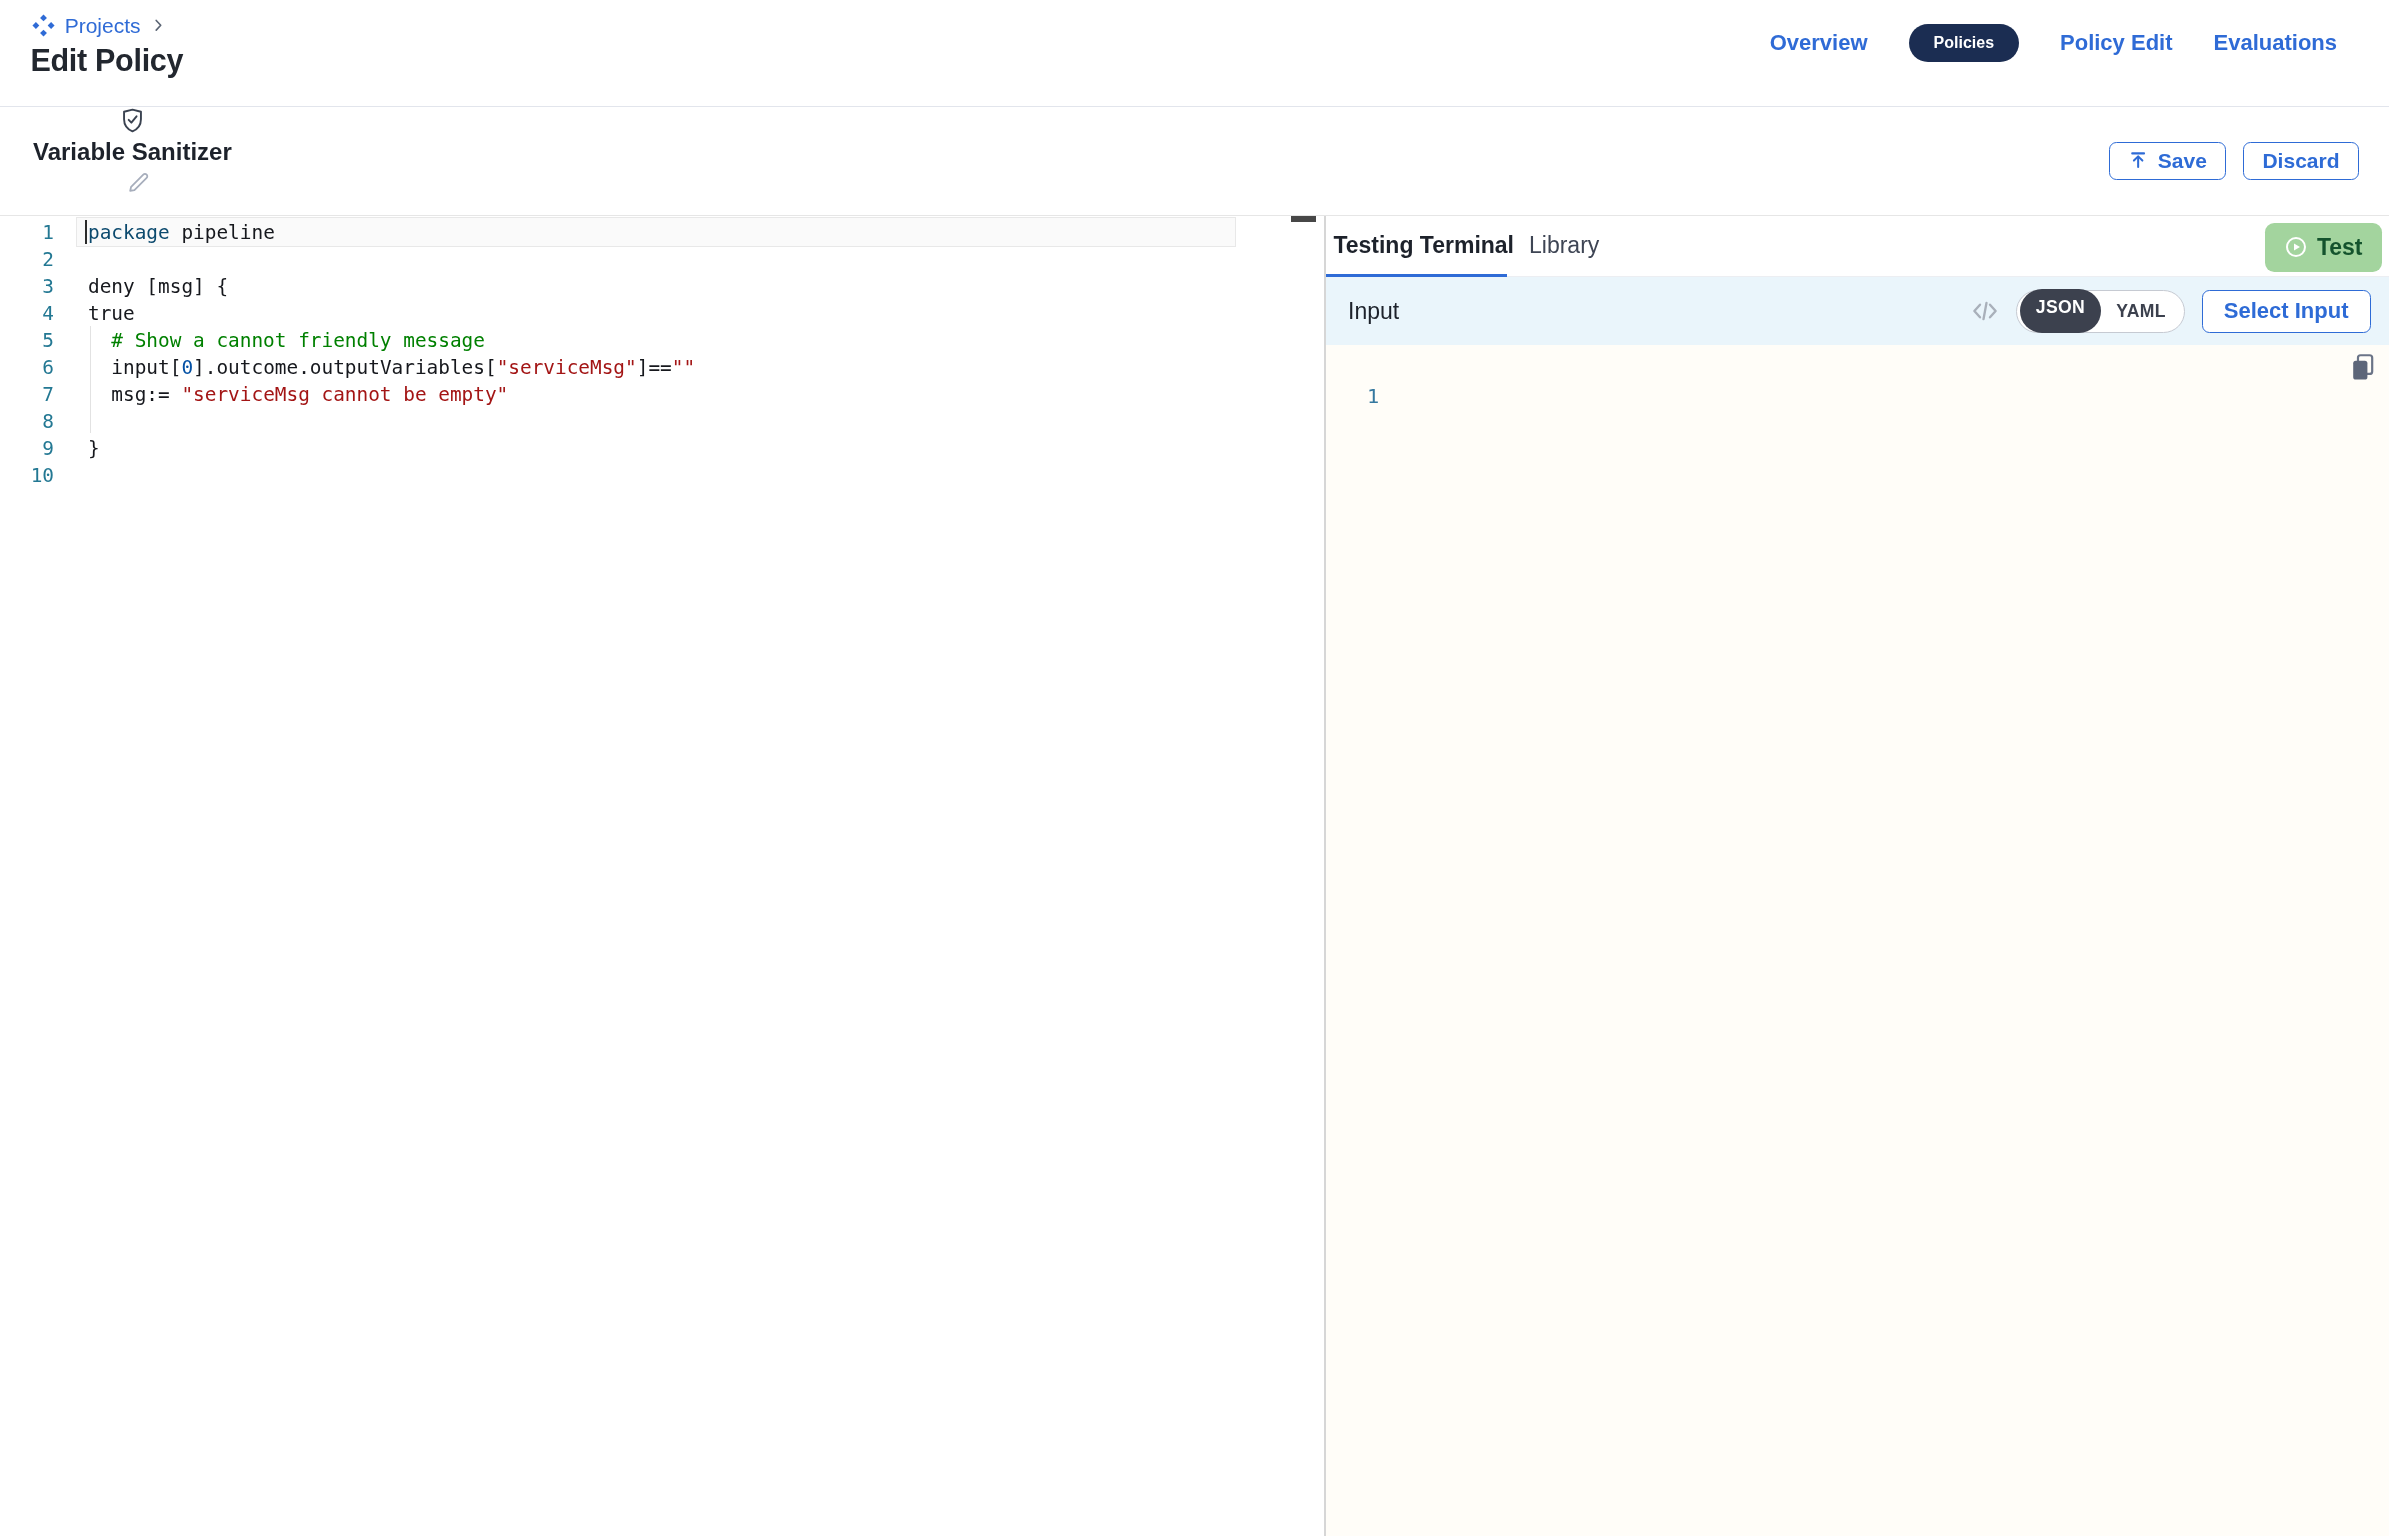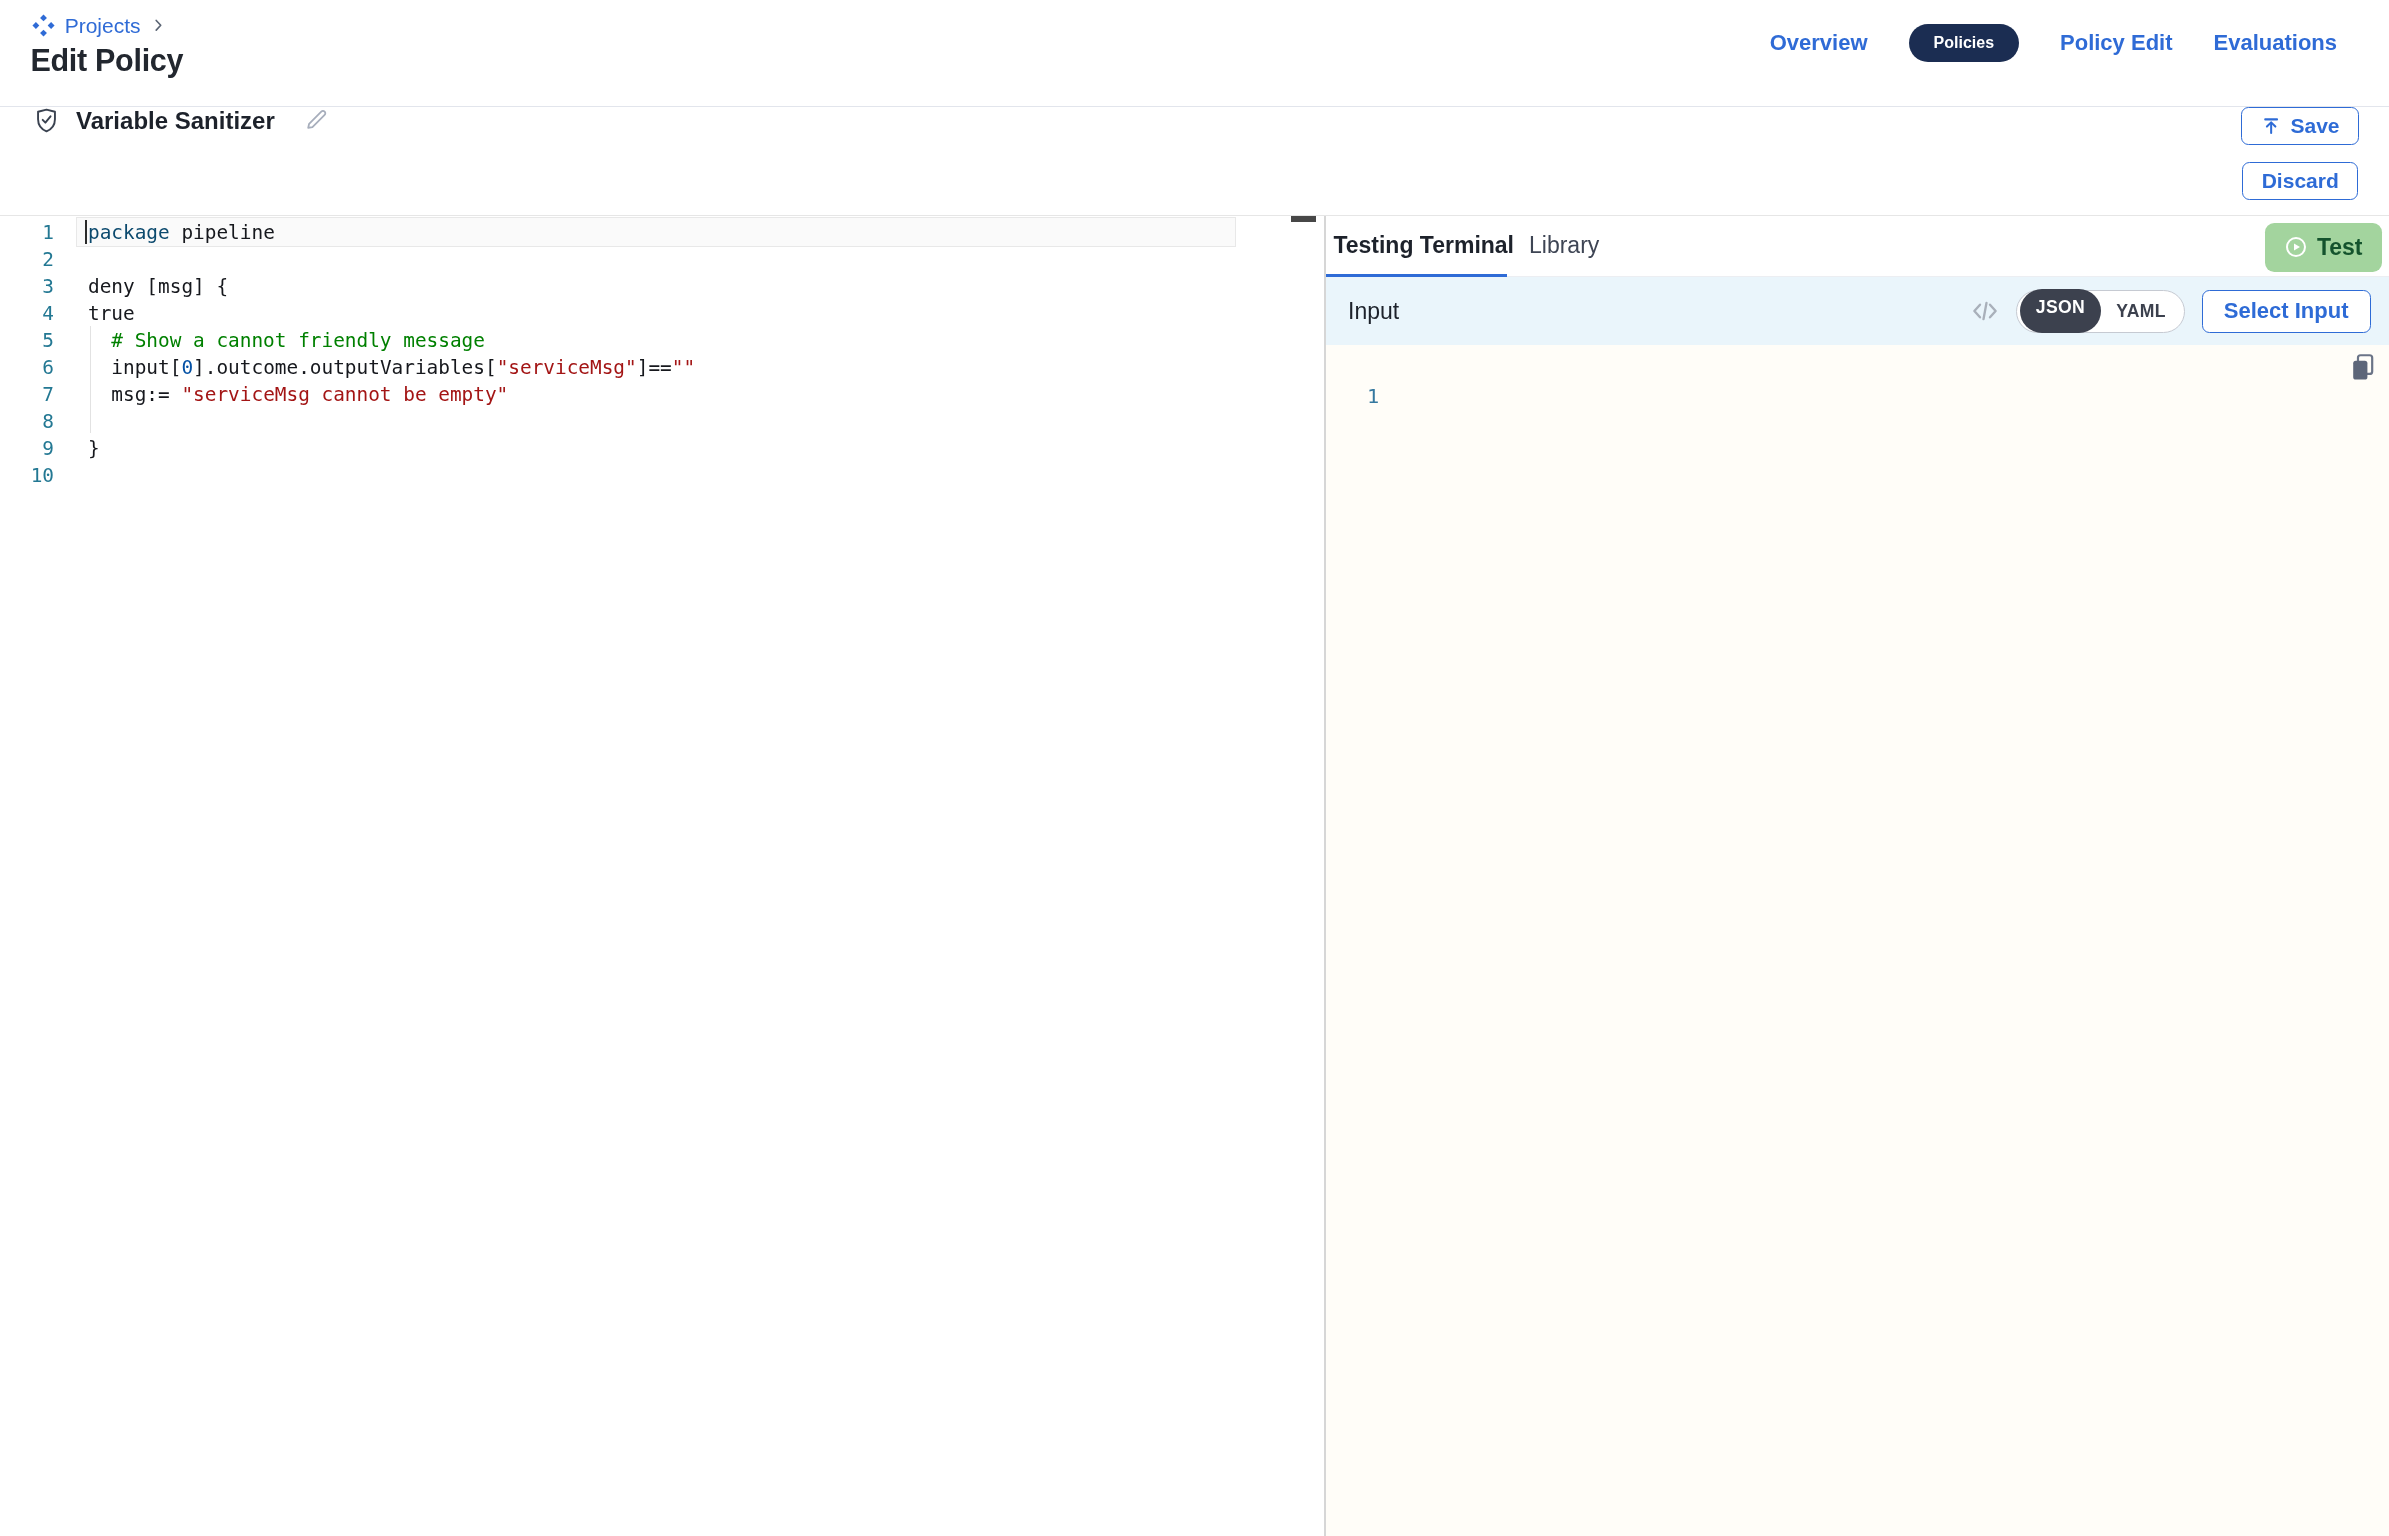--- a/index.html
+++ b/index.html
@@ -11,24 +11,24 @@
   .breadcrumb { position:absolute; left:30.5px; top:13px; display:flex; align-items:center; gap:9.2px; }
   .projects-link { color:#2f6bd6; font-size:21px; font-weight:500; cursor:pointer; }
   .crumb-chevron { display:flex; align-items:center; }
   .page-title { position:absolute; left:30.5px; top:43px; font-size:30.5px; font-weight:700; color:#22272f; letter-spacing:-0.3px; }
   .top-nav { position:absolute; right:52px; top:24px; display:flex; align-items:center; gap:41px; }
   .nav-link { color:#2f6bd6; font-size:22px; font-weight:600; cursor:pointer; }
   .nav-pill { background:#1b2d52; color:#fff; border-radius:924px; padding:10.2px 25px; font-size:16px; font-weight:600; cursor:pointer; }
 
   
   .toolbar { position:absolute; top:107px; left:0; width:100%; height:107px; background:#fff; }
-  .policy-title-wrap { position:absolute; left:33px; top:0; height:107px; display:flex; gap:16px; }
+  .policy-title-wrap { position:absolute; left:33px; top:0; height:107px; display:flex; align-items:center; gap:4px;flex-direction:column; }
   .policy-name { font-size:24px; font-weight:700; color:#1d222b; }
   .edit-pencil { margin-left:13px; display:flex; cursor:pointer; }
-  .toolbar-btns { position:absolute; right:30px; top:0; height:107px; display:flex; align-items:center; gap:16.6px;flex-direction:column; }
+  .toolbar-btns { position:absolute; right:30px; top:0; height:107px; display:flex; align-items:center; gap:16.6px; }
   .btn-outline { height:38px; padding:0 18.5px; border:1.8px solid #2e6bd6; border-radius:7.4px; color:#2e6bd6;
                  font-size:21px; font-weight:600; background:#fff; display:flex; align-items:center; gap:9.2px; cursor:pointer; }
 
   
   .content { position:absolute; top:215px; left:0; right:0; bottom:0; border-top:0.9px solid #e6e6e6; }
   .divider { position:absolute; left:1324px; top:0; bottom:0; width:1.8px; background:#d6d6d6; }
 
   
   .editor-left { position:absolute; left:0; top:0; width:1324px; bottom:0; background:#fff; border-bottom:1.8px solid #f0f0f0; }
   .gutter { position:absolute; left:0; top:2.8px; width:54px; text-align:right;

